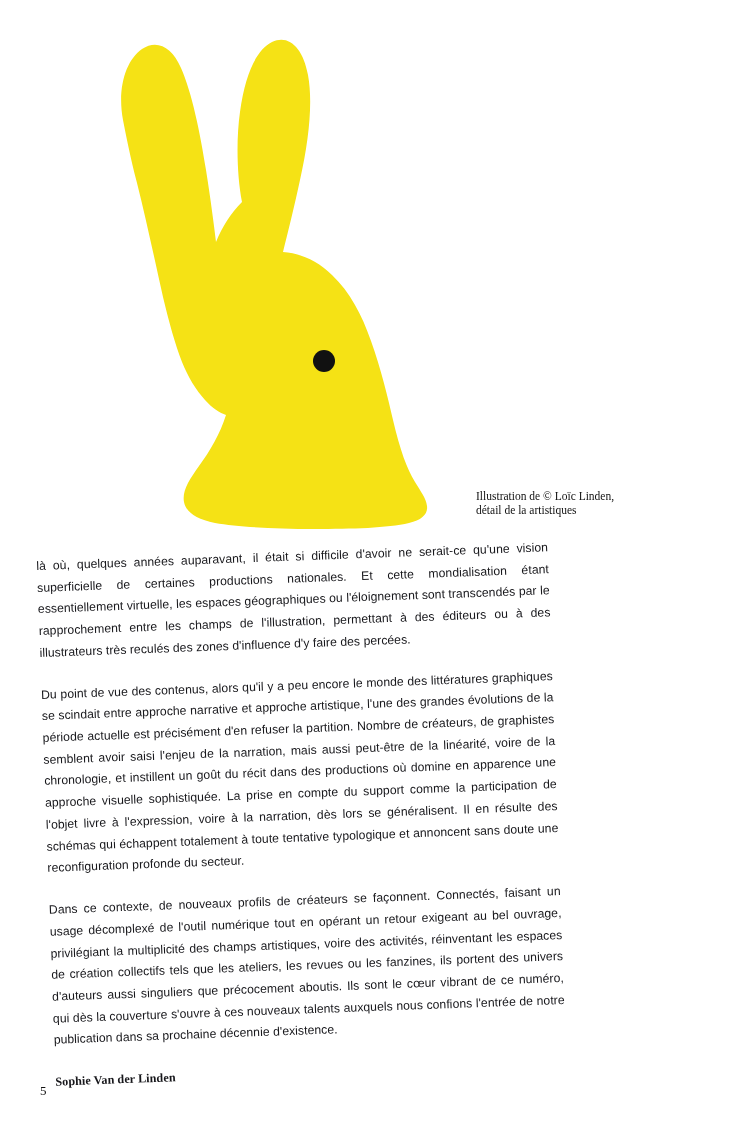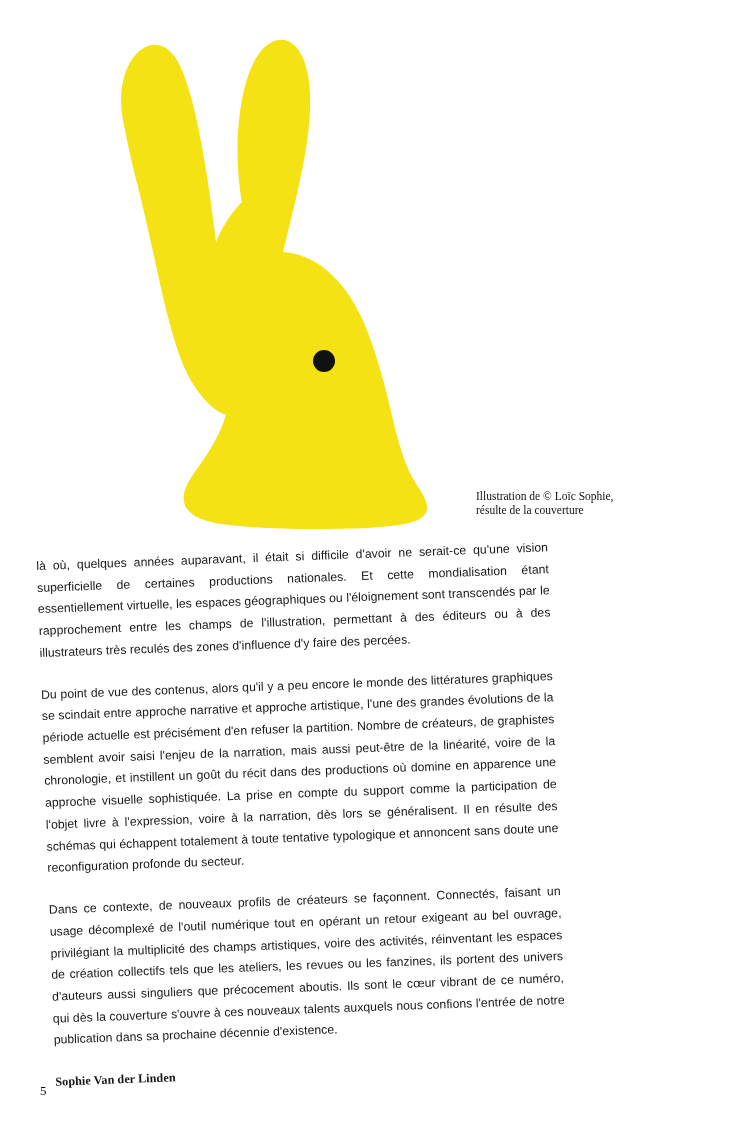--- a/index.html
+++ b/index.html
@@ -119,22 +119,22 @@
            C136,370 128,357 122,342
            C115,324 109,302 103,277
            C95,241 86,199 77,163
            C70,136 66,115 63,100 Z"></path>
       <circle cx="264" cy="341" r="11" fill="#111111"></circle>
     </g>
   </svg>
 </div>
 
 <div id="caption">
-  <span class="cap-line">Illustration de © Loïc Sophie,</span>
-  <span class="cap-line">résulte de la couverture</span>
+  <span class="cap-line">Illustration de © Loïc Linden,</span>
+  <span class="cap-line">détail de la artistiques</span>
 </div>
 
 <div id="article">
   <p>là où, quelques années auparavant, il était si difficile d'avoir ne serait-ce qu'une vision superficielle de certaines productions nationales. Et cette mondialisation étant essentiellement virtuelle, les espaces géographiques ou l'éloignement sont transcendés par le rapprochement entre les champs de l'illustration, permettant à des éditeurs ou à des illustrateurs très reculés des zones d'influence d'y faire des percées.</p>
   <p>Du point de vue des contenus, alors qu'il y a peu encore le monde des littératures graphiques se scindait entre approche narrative et approche artistique, l'une des grandes évolutions de la période actuelle est précisément d'en refuser la partition. Nombre de créateurs, de graphistes semblent avoir saisi l'enjeu de la narration, mais aussi peut-être de la linéarité, voire de la chronologie, et instillent un goût du récit dans des productions où domine en apparence une approche visuelle sophistiquée. La prise en compte du support comme la participation de l'objet livre à l'expression, voire à la narration, dès lors se généralisent. Il en résulte des schémas qui échappent totalement à toute tentative typologique et annoncent sans doute une reconfiguration profonde du secteur.</p>
   <p>Dans ce contexte, de nouveaux profils de créateurs se façonnent. Connectés, faisant un usage décomplexé de l'outil numérique tout en opérant un retour exigeant au bel ouvrage, privilégiant la multiplicité des champs artistiques, voire des activités, réinventant les espaces de création collectifs tels que les ateliers, les revues ou les fanzines, ils portent des univers d'auteurs aussi singuliers que précocement aboutis. Ils sont le cœur vibrant de ce numéro, qui dès la couverture s'ouvre à ces nouveaux talents auxquels nous confions l'entrée de notre publication dans sa prochaine décennie d'existence.</p>
   <p id="signature">Sophie Van der Linden</p>
 </div>
 
 <div id="page-number">5</div>

